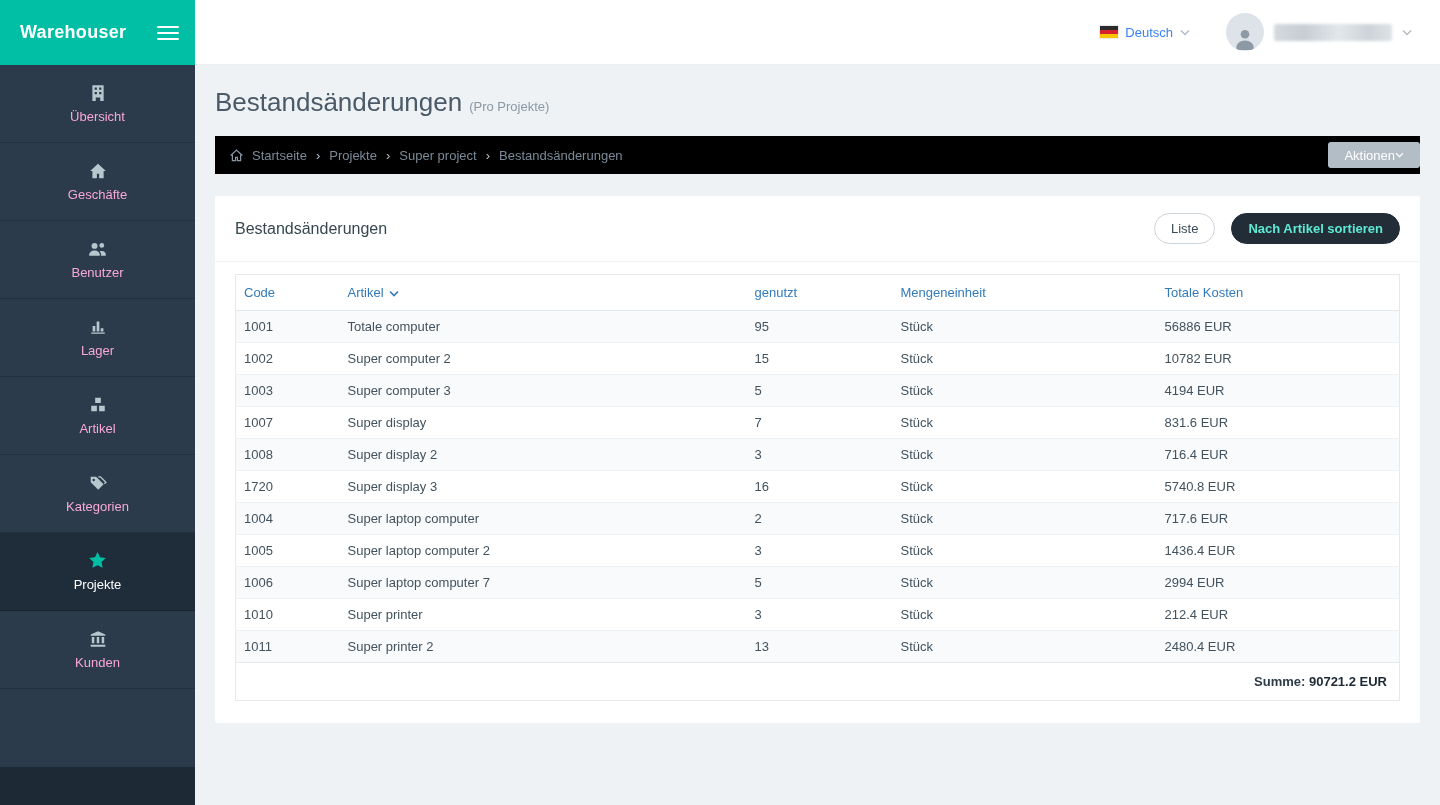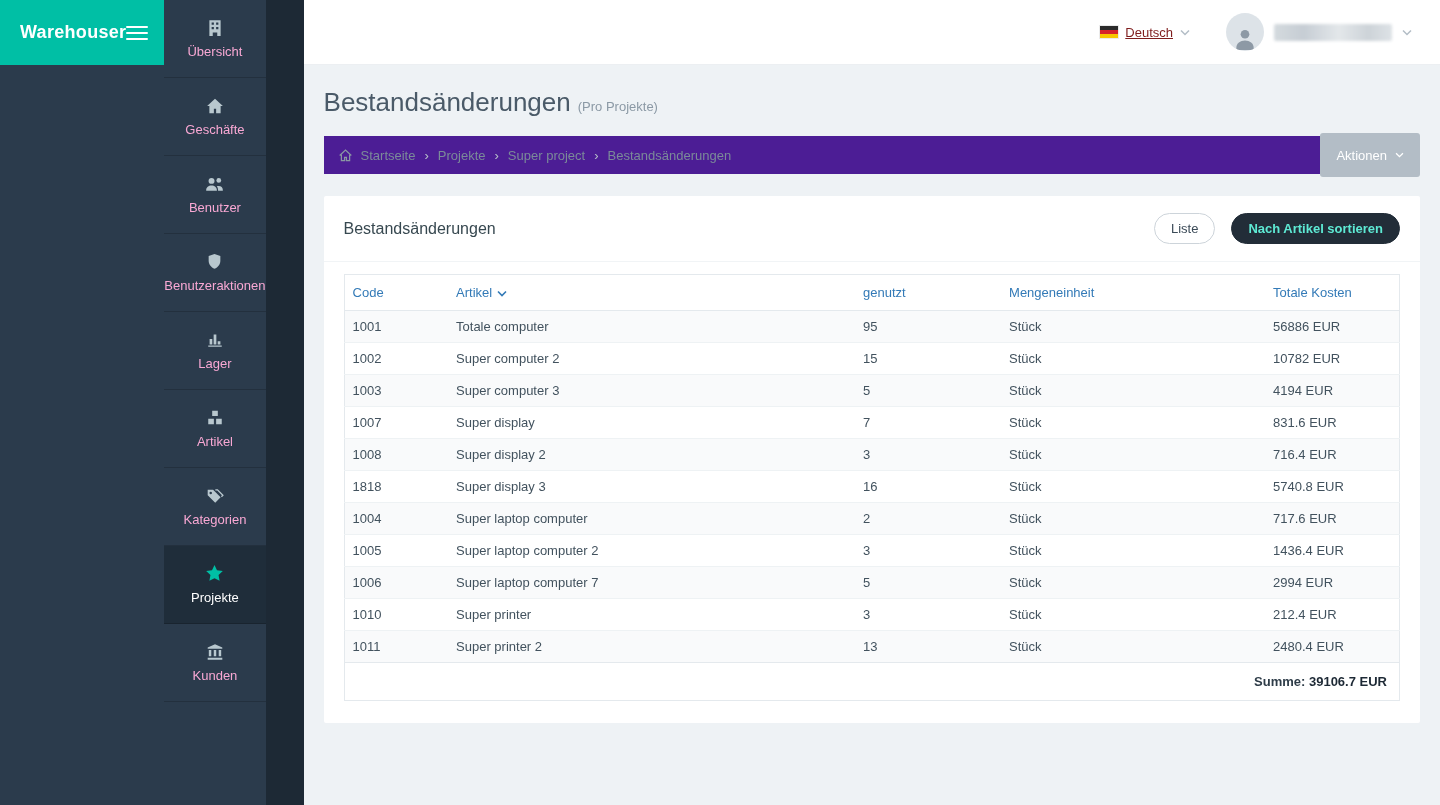--- a/index.html
+++ b/index.html
@@ -7,57 +7,57 @@
     --blue:#337ab7;
     --sidebar:#2b3b4c;
     --sidebar-active:#1f2d3a;
   }
   *{box-sizing:border-box;margin:0;padding:0;}
   html,body{width:1440px;height:805px;overflow:hidden;}
   body{font-family:"Liberation Sans","DejaVu Sans",sans-serif;background:#eef2f5;}
   .app{display:flex;width:1440px;height:805px;}
 
   
-  .sidebar{flex:0 0 195px;background:var(--sidebar);display:flex;}
+  .sidebar{flex:0 0 195px;background:var(--sidebar);display:flex;flex-direction:column;}
   .logo{height:65px;background:var(--teal);display:flex;align-items:center;justify-content:space-between;padding:0 16px 0 20px;flex:0 0 65px;}
   .logo-text{color:#fff;font-size:18px;font-weight:700;letter-spacing:.3px;}
   .hamburger{width:22px;display:flex;flex-direction:column;gap:4px;cursor:pointer;padding:4px 0;}
   .hamburger span{display:block;height:2px;border-radius:1px;background:#fff;}
   .nav{flex:1 1 auto;display:flex;flex-direction:column;overflow:hidden;}
   .nav-item{flex:0 0 78px;display:flex;flex-direction:column;align-items:center;justify-content:center;gap:7px;border-bottom:1px solid rgba(0,0,0,.18);cursor:pointer;}
   .nav-item .nav-icon{color:#b8c7ce;height:18px;display:flex;align-items:center;}
   .nav-item .nav-label{color:#f9a8d4;font-size:13px;}
   .nav-item.active{background:var(--sidebar-active);}
   .nav-item.active .nav-icon{color:var(--teal);}
   .nav-item.active .nav-label{color:#fff;}
   .sidebar-footer{flex:0 0 38px;background:#1d2935;}
 
   
   .main{flex:1;display:flex;flex-direction:column;min-width:0;}
   .topbar{flex:0 0 65px;background:#fff;display:flex;align-items:center;justify-content:flex-end;gap:36px;padding:0 28px;border-bottom:1px solid #eceff2;}
-  .lang{display:flex;align-items:center;gap:7px;font-size:13px;color:#7f1d1d;cursor:pointer;text-decoration:underline;}
+  .lang{display:flex;align-items:center;gap:7px;font-size:13px;color:#3b82f6;cursor:pointer;}
   .flag{width:18px;height:12px;background:linear-gradient(#2b2b2b 0 33%,#d6222a 33% 66%,#f7c600 66% 100%);box-shadow:0 0 0 1px rgba(0,0,0,.08);}
   .user{display:flex;align-items:center;gap:10px;cursor:pointer;}
   .avatar{width:38px;height:38px;border-radius:50%;background:#dde3e8;display:flex;align-items:flex-end;justify-content:center;overflow:hidden;}
   .redacted{width:118px;height:17px;border-radius:2px;background:linear-gradient(90deg,#d4dade,#c6cdd4 25%,#e3e7ea 55%,#cdd3d8 80%,#dde2e6);filter:blur(1.5px);}
   .chev{display:flex;align-items:center;}
 
   
   .content{flex:1;background:#eef2f5;padding:14px 20px 0;overflow:hidden;}
   .page-head{margin:8px 0 18px;display:flex;align-items:baseline;gap:7px;}
   .page-head h1{font-size:26px;font-weight:400;color:#4a5a68;}
   .page-head .sub{font-size:13px;color:#8b99a5;}
 
-  .crumb-bar{display:flex;align-items:center;background:#4c1d95;height:38px;padding-left:14px;}
+  .crumb-bar{display:flex;align-items:center;background:#000000;height:38px;padding-left:14px;}
   .home-ic{display:flex;align-items:center;margin-right:8px;}
   .breadcrumb{flex:1;display:flex;align-items:center;gap:9px;font-size:13px;color:#7b8a99;}
   .bc-item{cursor:pointer;}
   .bc-item.current{cursor:default;}
   .bc-sep{color:#b6c0c9;}
-  .actions{height:44px;background:#b3bdc6;color:#fff;border:none;font-size:13px;padding:0 16px;display:flex;align-items:center;gap:8px;cursor:pointer;font-family:inherit;border-radius:3px;}
+  .actions{height:26px;background:#b3bdc6;color:#fff;border:none;font-size:13px;padding:0 16px;display:flex;align-items:center;cursor:pointer;font-family:inherit;border-radius:3px;}
   .actions .caret{display:flex;align-items:center;}
 
   .card{margin-top:22px;background:#fff;padding-bottom:22px;border-radius:2px;}
   .card-head{display:flex;align-items:center;justify-content:space-between;padding:17px 20px;border-bottom:1px solid #f1f4f6;}
   .card-head h2{font-size:16px;font-weight:400;color:#374850;}
   .head-btns{display:flex;gap:16px;}
   .pill{border-radius:16px;font-size:13px;padding:7px 16px;cursor:pointer;font-family:inherit;}
   .pill.outline{background:#fff;border:1px solid #cdd4da;color:#3c4b58;}
   .pill.dark{background:#222d38;border:1px solid #222d38;color:#5eead4;font-weight:700;}
 
@@ -103,28 +103,20 @@
         </div>
         <div class="nav-item">
           <span class="nav-icon">
             <svg viewBox="0 0 16 16" width="19" height="19" fill="currentColor">
               <circle cx="5.5" cy="5.8" r="2.5"></circle>
               <circle cx="11.6" cy="5.4" r="2"></circle>
               <path d="M1 14v-.4c0-2.4 2-3.9 4.5-3.9S10 11.2 10 13.6v.4H1zM11 14v-.4c0-1.3-.4-2.4-1.1-3.2.5-.2 1.1-.3 1.7-.3 2 0 3.4 1.3 3.4 3.1v.8H11z"></path>
             </svg>
           </span>
           <span class="nav-label">Benutzer</span>
-        </div>
-        <div class="nav-item">
-          <span class="nav-icon">
-            <svg viewBox="0 0 16 16" width="17" height="17" fill="currentColor">
-              <path d="M8 1 2.5 2.8V7c0 3.7 2.2 6.5 5.5 7.8 3.3-1.3 5.5-4.1 5.5-7.8V2.8L8 1z"></path>
-            </svg>
-          </span>
-          <span class="nav-label">Benutzeraktionen</span>
         </div>
         <div class="nav-item">
           <span class="nav-icon">
             <svg viewBox="0 0 16 16" width="18" height="18" fill="currentColor">
               <path d="M2 14h12v-1.2H2V14zM3.2 12h2.4V7H3.2v5zM6.8 12h2.4V3H6.8v9zM10.4 12h2.4V9h-2.4v3z"></path>
             </svg>
           </span>
           <span class="nav-label">Lager</span>
         </div>
         <div class="nav-item">
@@ -292,21 +284,21 @@
                   <td>831.6 EUR</td>
                 </tr>
                 <tr>
                   <td>1008</td>
                   <td>Super display 2</td>
                   <td>3</td>
                   <td>Stück</td>
                   <td>716.4 EUR</td>
                 </tr>
                 <tr>
-                  <td>1818</td>
+                  <td>1720</td>
                   <td>Super display 3</td>
                   <td>16</td>
                   <td>Stück</td>
                   <td>5740.8 EUR</td>
                 </tr>
                 <tr>
                   <td>1004</td>
                   <td>Super laptop computer</td>
                   <td>2</td>
                   <td>Stück</td>
@@ -338,21 +330,21 @@
                   <td>Super printer 2</td>
                   <td>13</td>
                   <td>Stück</td>
                   <td>2480.4 EUR</td>
                 </tr>
               </tbody>
             <tfoot>
               <tr>
                 <td colspan="5">
                   <span>Summe:</span>
-                  <b>39106.7 EUR</b>
+                  <b>90721.2 EUR</b>
                 </td>
               </tr>
             </tfoot>
           </table>
         </div>
       </section>
 
     </div>
   </div>
 </div>

